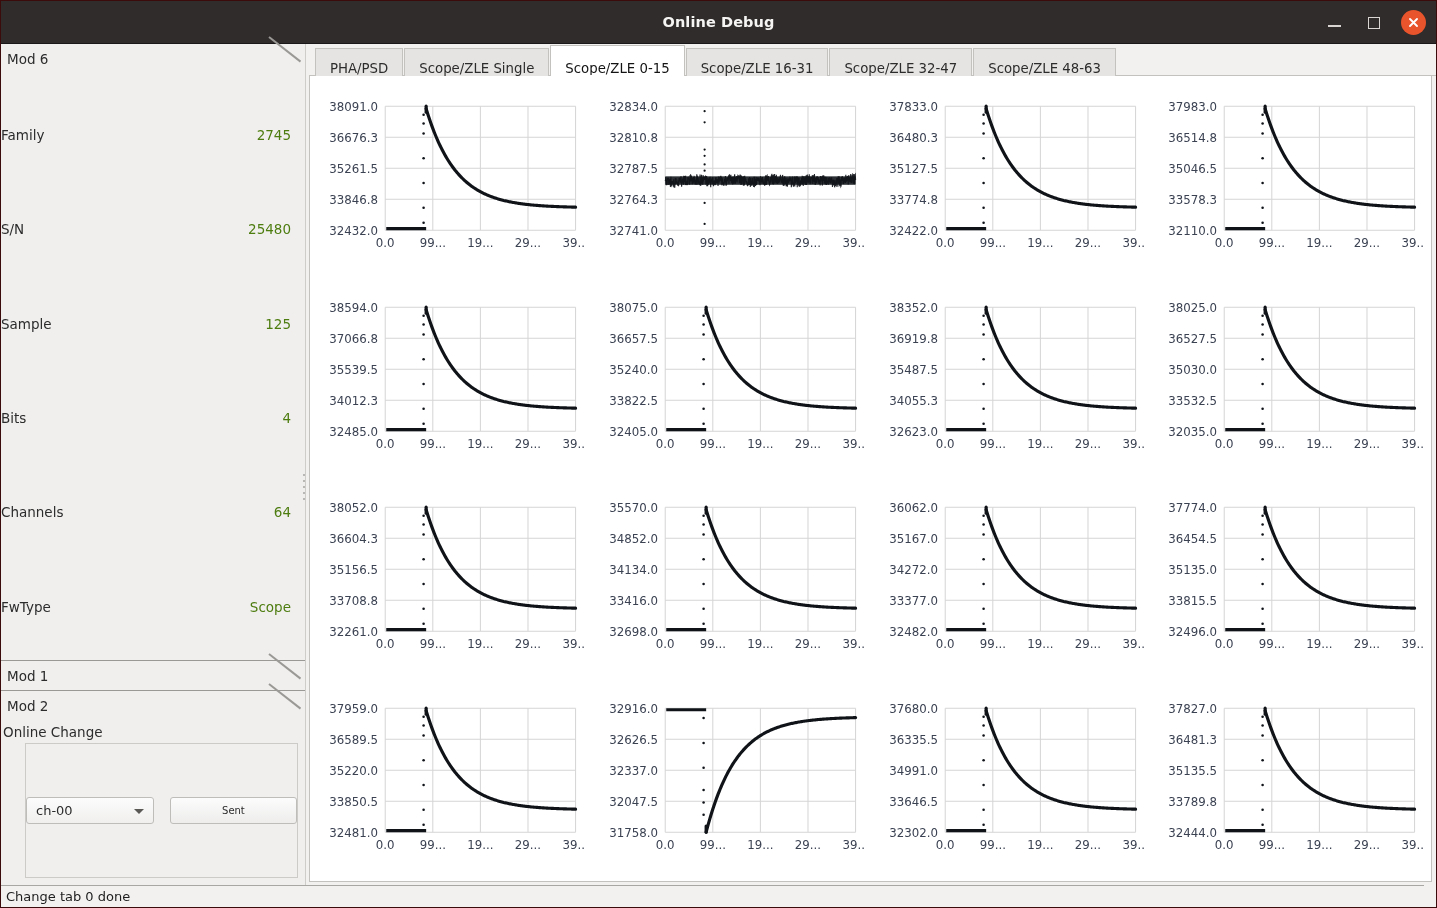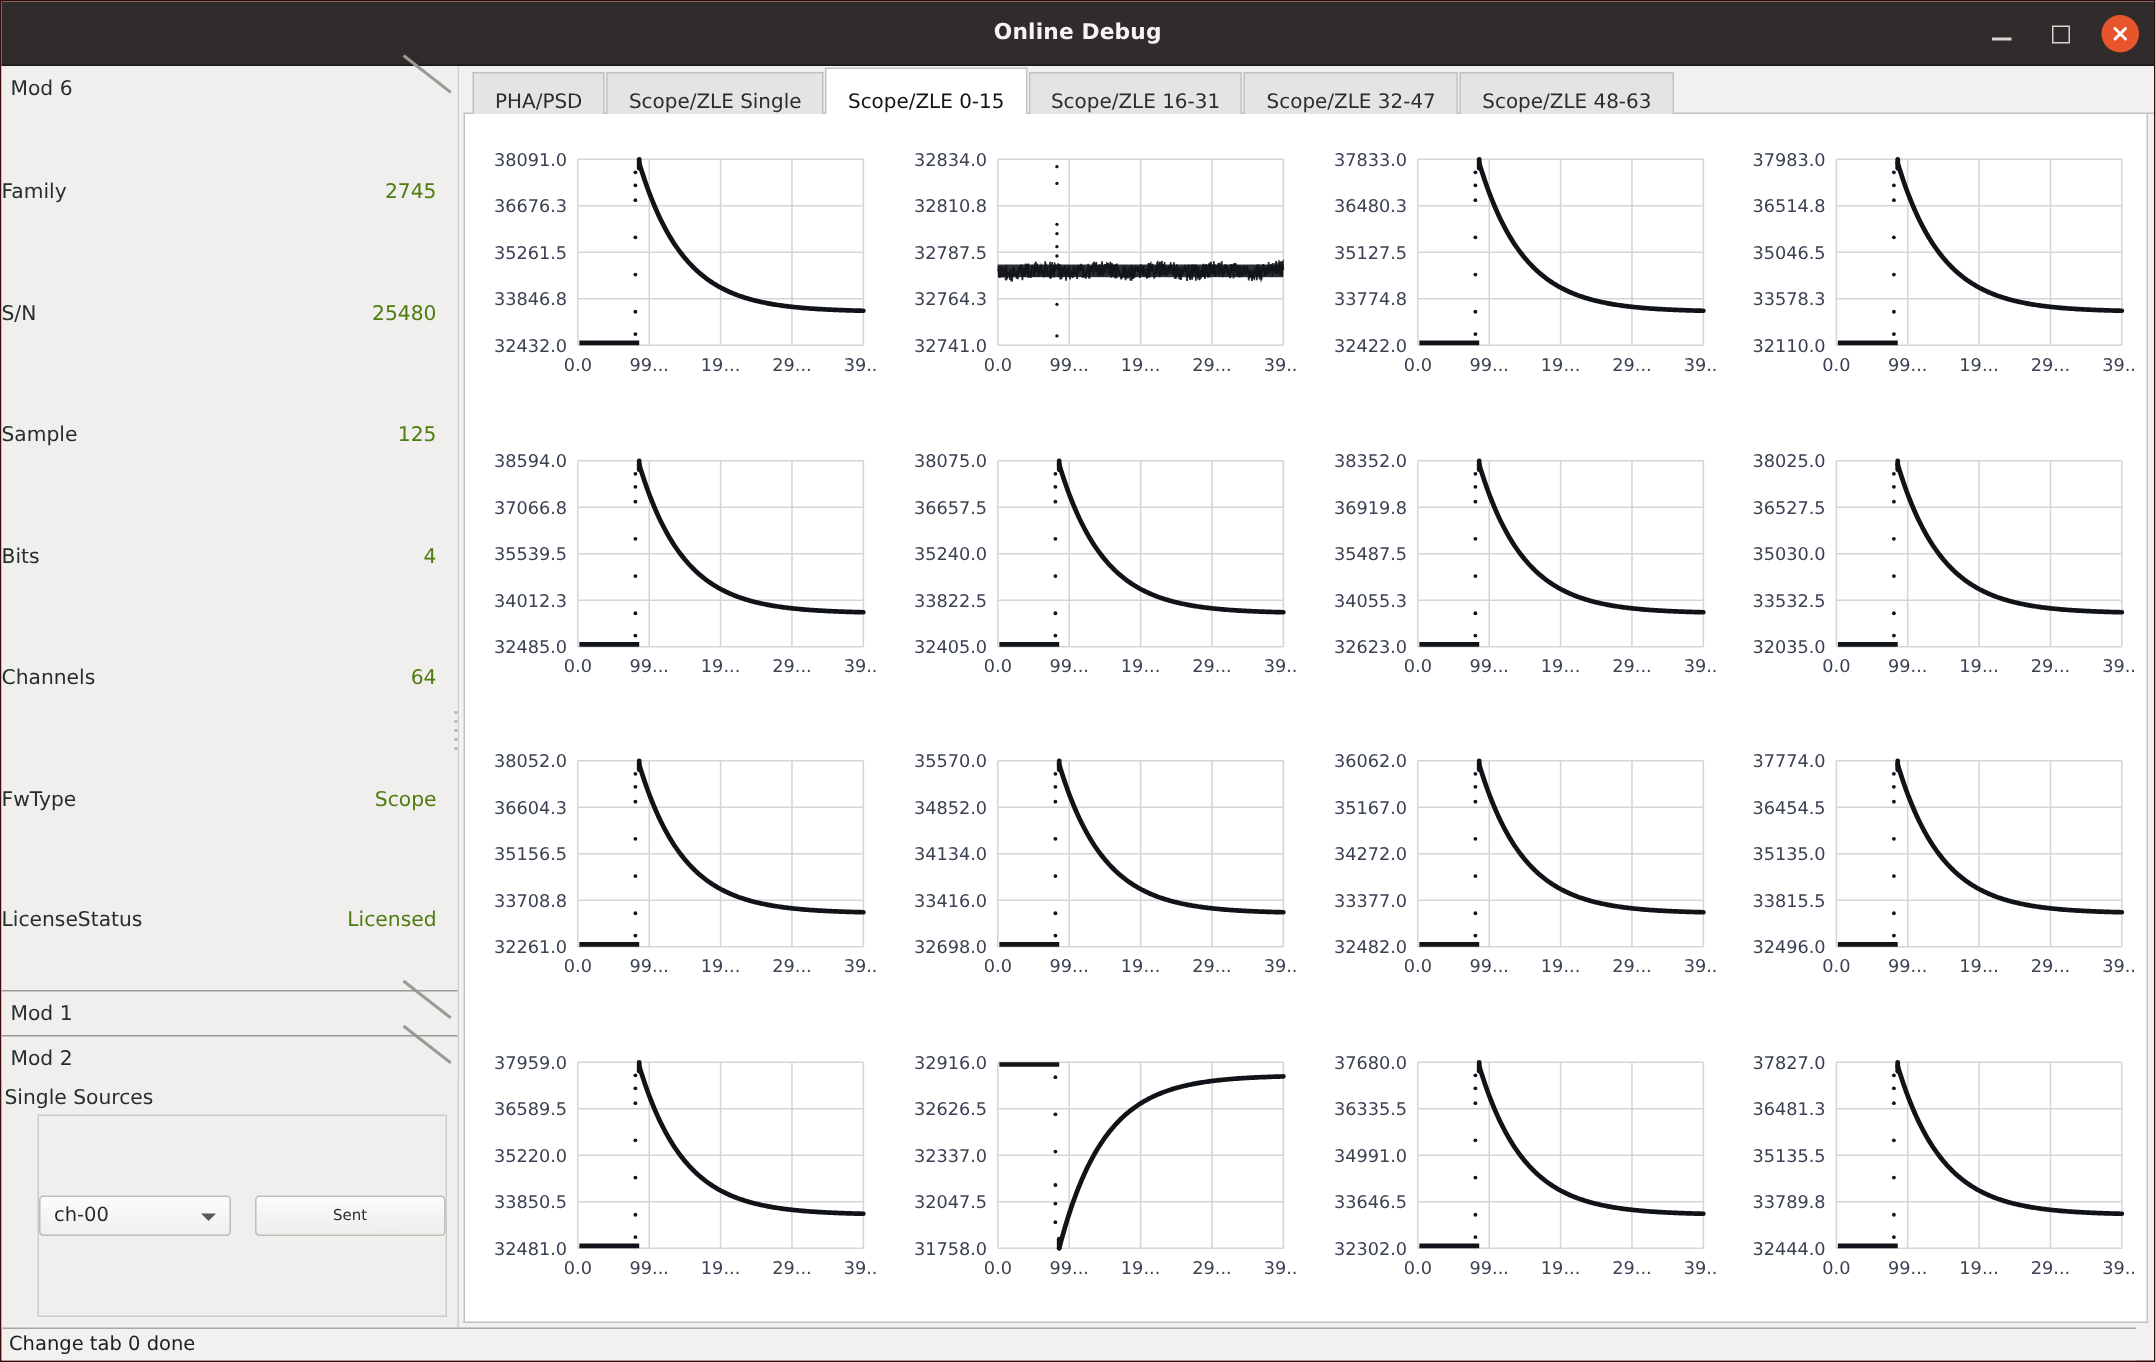--- a/index.html
+++ b/index.html
@@ -331,37 +331,33 @@
           <div class="param-value">4</div>
         </div>
         <div class="param-row">
           <div class="param-label">Channels</div>
           <div class="param-value">64</div>
         </div>
         <div class="param-row">
           <div class="param-label">FwType</div>
           <div class="param-value">Scope</div>
         </div>
-        <div class="param-row">
-          <div class="param-label">LicenseStatus</div>
-          <div class="param-value">Licensed</div>
-        </div>
       </div>
 
       <div class="toolbox-header">
         <span>Mod 1</span>
         <span class="fold"></span>
       </div>
 
       <div class="toolbox-header">
         <span>Mod 2</span>
         <span class="fold"></span>
       </div>
 
-      <div id="online-sources-label">Single Sources</div>
+      <div id="online-sources-label">Online Change</div>
 
       <div id="online-sources-box">
         <div id="source-select">
           <span>ch-00</span>
           <span class="caret"></span>
         </div>
         <div id="sent-button">Sent</div>
       </div>
 
       <div id="sidebar-grip">

